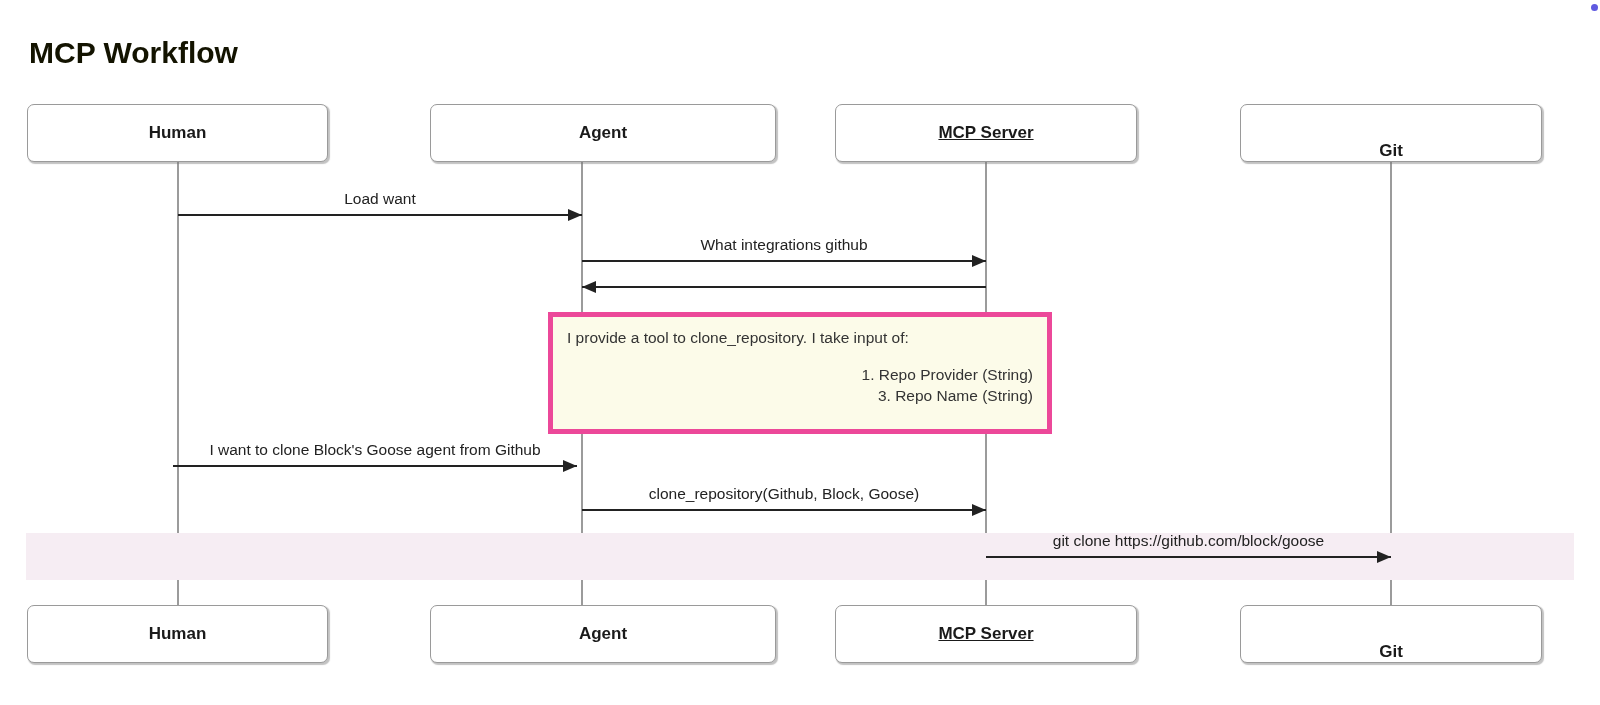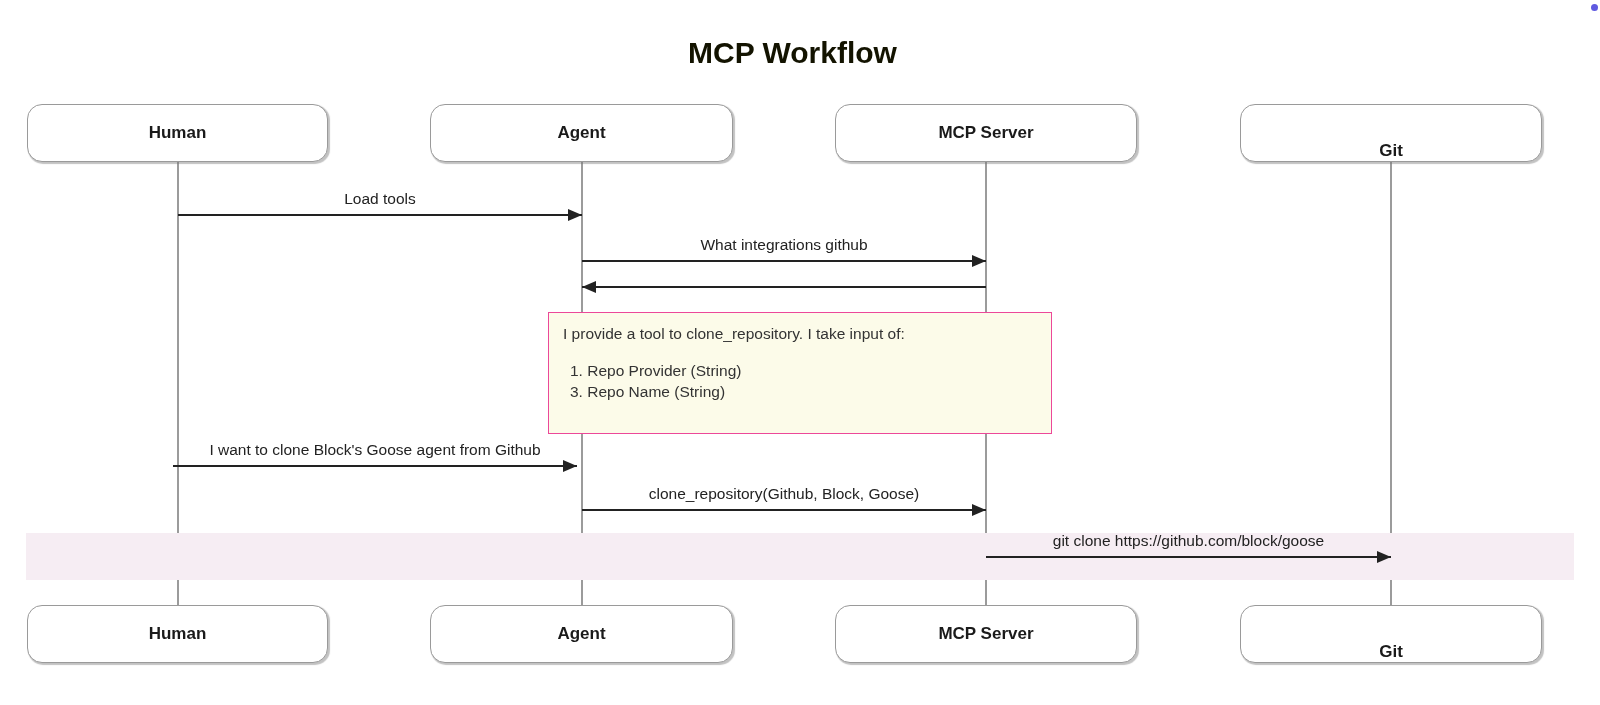--- a/index.html
+++ b/index.html
@@ -2,34 +2,34 @@
 <html><head>
 <meta charset="utf-8">
 <style>
   * { margin:0; padding:0; box-sizing:border-box; }
   html,body { background:#ffffff; }
   body { font-family:"Liberation Sans","DejaVu Sans",sans-serif; }
   .canvas {
     position:relative; width:1600px; height:705px; background:#ffffff; overflow:hidden;
   }
   .diagram-title {
-    position:absolute; left:0; top:36px; width:1570px; text-align:center;
+    position:absolute; left:14px; top:36px; width:1570px; 
     font-size:30px; font-weight:bold; color:#131300;padding-left:15px;
   }
   
   .actor-box {
     position:absolute; height:58px; background:#ffffff;
-    border:1.5px solid #9a9a9a; border-radius:15px;
+    border:1.5px solid #9a9a9a; border-radius:7px;
     display:flex; align-items:center; justify-content:center;
     box-shadow:1.5px 1.5px 1px rgba(120,120,120,0.45);
     font-size:17px; font-weight:bold; color:#1a1a1a;
   }
   .human-x { left:27px;  width:301px; }
-  .agent-x { left:430px; width:303px; }
-  .mcp-x   { left:835px; width:302px; }
+  .agent-x { left:430px; width:346px; }
+  .mcp-x   { left:835px; width:302px;text-decoration:underline; }
   .git-x   { left:1240px;width:302px;align-items:flex-end; }
   .top-row { top:104px; }
   .bottom-row { top:605px; }
   
   .lifeline { position:absolute; top:162px; height:443px; width:2px; background:#9b9b9b; }
   .ll-human { left:177px; }
   .ll-agent { left:581px; }
   .ll-mcp   { left:985px; }
   .ll-git   { left:1390px; }
   
@@ -54,25 +54,25 @@
   }
   .m1 { left:178px; width:404px; top:214px; }
   .m2 { left:582px; width:404px; top:260px; }
   .m3 { left:582px; width:404px; top:286px; }
   .m4 { left:173px; width:404px; top:465px; }
   .m5 { left:582px; width:404px; top:509px; }
   .m6 { left:986px; width:405px; top:556px; }
   
   .note {
     position:absolute; left:548px; top:312px; width:504px; height:122px;
-    background:#fcfbe9; border:1px solid #ec4899;
+    background:#fcfbe9; border:5px solid #ec4899;
     padding:12px 14px; font-size:15.5px; color:#333333;
   }
   .note-intro { margin-bottom:17px; }
-  .note-item { line-height:21px; padding-left:7px; }
+  .note-item { line-height:21px; padding-left:7px;text-align:right; }
   
   .corner-dot {
     position:absolute; right:2px; top:4px; width:7px; height:7px;
     border-radius:50%; background:#5f5ae0;
   }
 </style>
 </head>
 <body>
 
 <div class="canvas">
@@ -95,21 +95,21 @@
     <span>Agent</span>
   </div>
   <div class="actor-box mcp-x top-row">
     <span>MCP Server</span>
   </div>
   <div class="actor-box git-x top-row">
     <span>Git</span>
   </div>
 
   <div class="msg m1">
-    <div class="msg-label">Load tools</div>
+    <div class="msg-label">Load want</div>
     <div class="msg-line"></div>
     <div class="arrow-right"></div>
   </div>
 
   <div class="msg m2">
     <div class="msg-label">What integrations github</div>
     <div class="msg-line"></div>
     <div class="arrow-right"></div>
   </div>
 

